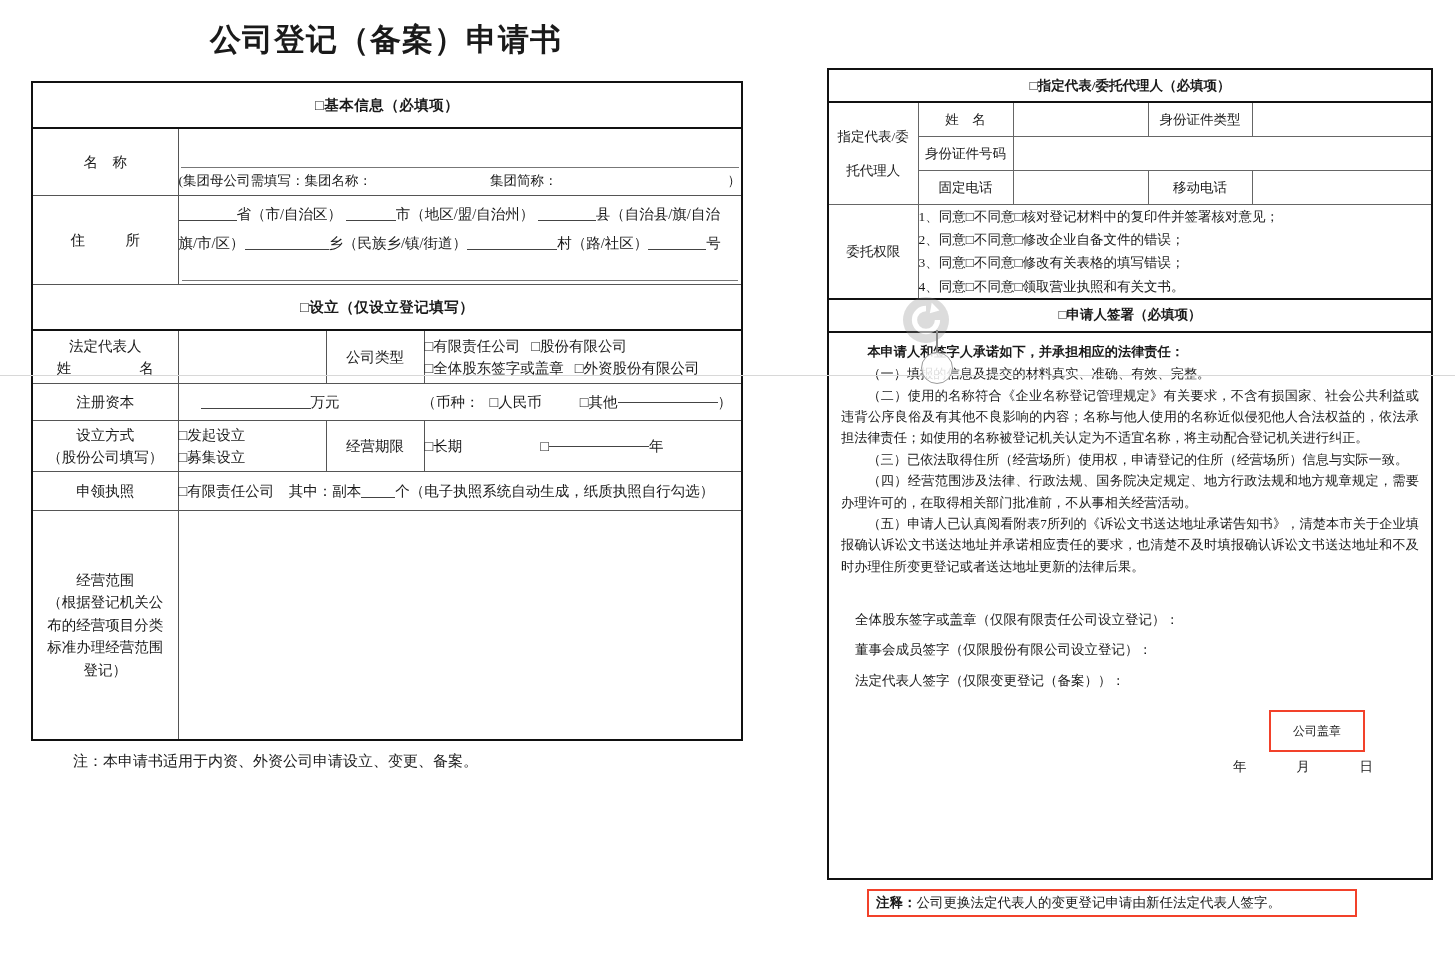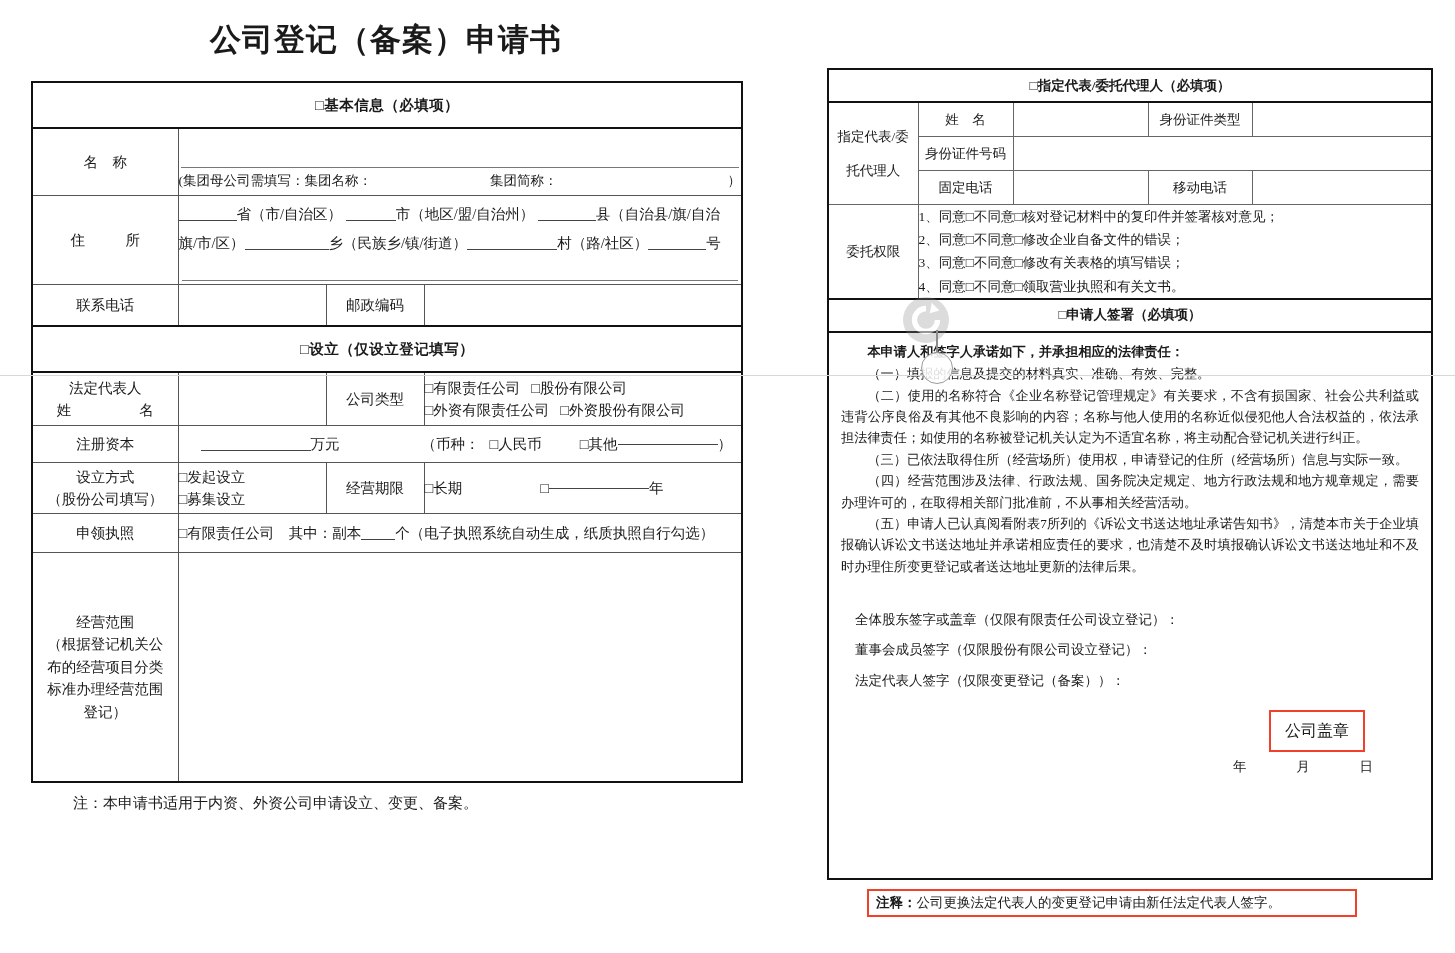--- a/index.html
+++ b/index.html
@@ -177,21 +177,21 @@
   .seal-box {
     position:absolute;
     right: 66px;
     top: 14px;
     width: 92px;
     height: 38px;
     border: 2px solid #f2412a;
     display:flex;
     align-items:center;
     justify-content:center;
-    font-size:16px;
+    font-size:12px;
   }
   .date-line {
     position:absolute;
     right: 58px;
     top: 62px;
     width: 140px;
     display:flex;
     justify-content:space-between;
     font-size:13.5px;
   }
@@ -281,46 +281,40 @@
             <span class="blank b50"></span><span>市（地区/盟/自治州）</span>
             <span class="blank b58"></span><span>县（自治县/旗/自治</span>
           </div>
           <div class="addr-line">
             <span>旗/市/区）</span><span class="blank b84"></span><span>乡（民族乡/镇/街道）</span><span class="blank b90"></span><span>村（路/社区）</span><span class="blank b58"></span><span>号</span>
           </div>
           <div class="addr-rule"></div>
         </td>
       </tr>
 
-      <tr>
-        <td class="lbl outer-left thick-b" style="height:40px">联系电话</td>
-        <td class="thick-b"></td>
-        <td class="lbl thick-b">邮政编码</td>
-        <td class="outer-right thick-b"></td>
-      </tr>
 
       <tr>
         <td class="sec-head outer-left outer-right thick-b" colspan="4">□设立（仅设立登记填写）</td>
       </tr>
 
       <tr>
         <td class="lbl outer-left" style="height:52px">
           <div>法定代表人</div>
           <div class="lbl-sp">姓　　名</div>
         </td>
         <td></td>
         <td class="lbl">公司类型</td>
         <td class="cell-pad outer-right">
           <div>
             <span>□有限责任公司</span>
             &nbsp;
             <span>□股份有限公司</span>
           </div>
           <div>
-            <span>□外资有限责任公司</span>
+            <span>□全体股东签字或盖章</span>
             &nbsp;
             <span>□外资股份有限公司</span>
           </div>
         </td>
       </tr>
 
       <tr>
         <td class="lbl outer-left" style="height:36px">注册资本</td>
         <td class="cell-pad outer-right" colspan="3">
           <div style="display:flex; align-items:center; white-space:nowrap;">

